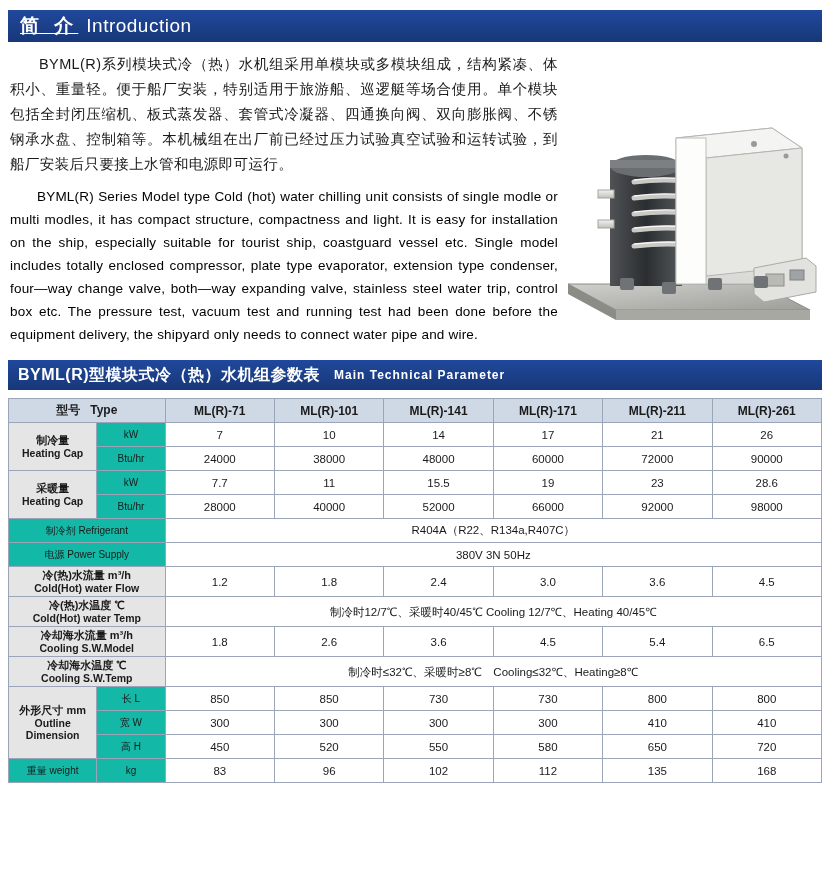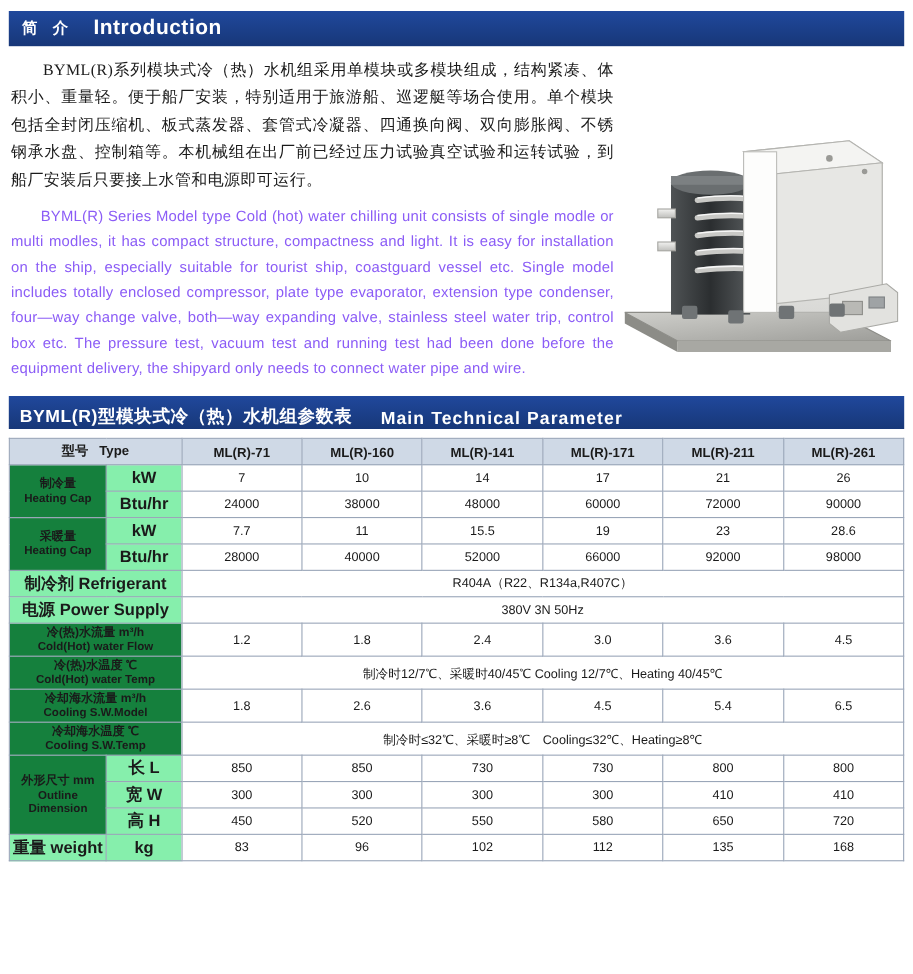--- a/index.html
+++ b/index.html
@@ -27,89 +27,89 @@
     margin: 10px 8px 0 8px;
     height: 32px;
     background: #1b3f8b;
     background: linear-gradient(to bottom, #20489c 0%, #173778 100%);
     display: flex;
     align-items: center;
     padding-left: 12px;
     color: #ffffff;
   }
   .section-bar .cn {
-    font-size: 14px;
+    font-size: 19px;
     font-weight: bold;
     letter-spacing: 5px;
-    margin-right: 18px;
+    margin-right: 8px;
+    text-decoration: underline;
   }
   .section-bar .en {
     font-size: 19px;
-    font-weight: bold;
+    font-weight: normal;
     letter-spacing: 0.5px;
   }
 
   
   .intro-wrap {
     position: relative;
     margin: 10px 8px 0 10px;
   }
   .intro-text {
     width: 548px;
   }
   p.cn-par {
     margin: 0 0 0 0;
     font-size: 14.5px;
     line-height: 25px;
     text-align: justify;
     text-indent: 2em;
     letter-spacing: 0.4px;
-    font-family: Liberation Serif, serif;
   }
   p.en-par {
     margin: 8px 0 0 0;
     font-size: 13.5px;
     line-height: 23px;
     text-align: justify;
     text-indent: 2em;
     letter-spacing: 0.2px;
-    color: #8b5cf6;
+    color: #000000;
   }
 
   
   .photo {
     position: absolute;
     right: 2px;
     top: 18px;
     width: 262px;
     height: 272px;
     background: #ffffff;
   }
   .photo svg { display: block; }
 
   
   .table-bar {
     margin: 14px 8px 0 8px;
     height: 30px;
     background: #1b3f8b;
     background: linear-gradient(to bottom, #20489c 0%, #173778 100%);
     display: flex;
-    align-items: flex-end;
+    align-items: center;
     padding-left: 10px;
     color: #ffffff;
   }
   .table-bar .t-cn {
     font-size: 16px;
     font-weight: bold;
     letter-spacing: 0.5px;
   }
   .table-bar .t-en {
-    font-size: 16px;
+    font-size: 12px;
     font-weight: bold;
-    margin-left: 26px;
+    margin-left: 14px;
     letter-spacing: 1px;
   }
 
   
   table.spec {
     margin: 8px 8px 0 8px;
     width: 814px;
     border-collapse: collapse;
     table-layout: fixed;
     font-size: 11.5px;
@@ -122,29 +122,29 @@
     height: 19px;
     color: #1a1a1a;
   }
   .hdr td {
     background: #cfd9e6;
     font-weight: bold;
     font-size: 12px;
     height: 21px;
   }
   .lbl {
-    background: #15803d;
+    background: #e5e5e5;
     font-size: 11px;
     line-height: 13px;
     font-weight: bold;
   }
   .lbl2 {
-    background: #86efac;
-    font-size: 15px;
-    font-weight: bold;
+    background: #14b8a6;
+    font-size: 10px;
+    font-weight: normal;
   }
   .val {
     background: #ffffff;
     font-size: 11.5px;
   }
   .cn-lbl { display: block; font-size: 11px; line-height: 13px; }
   .en-lbl { display: block; font-size: 10.5px; line-height: 12px; }
 </style>
 </head>
 <body>
@@ -248,21 +248,21 @@
       <col style="width:109px">
     </colgroup>
     <tbody>
       <tr class="hdr">
         <td colspan="2">
           <span>型号</span>
           &nbsp;
           <span>Type</span>
         </td>
         <td>ML(R)-71</td>
-        <td>ML(R)-160</td>
+        <td>ML(R)-101</td>
         <td>ML(R)-141</td>
         <td>ML(R)-171</td>
         <td>ML(R)-211</td>
         <td>ML(R)-261</td>
       </tr>
 
       <tr>
         <td class="lbl" rowspan="2">
           <span class="cn-lbl">制冷量</span>
           <span class="en-lbl">Heating Cap</span>

